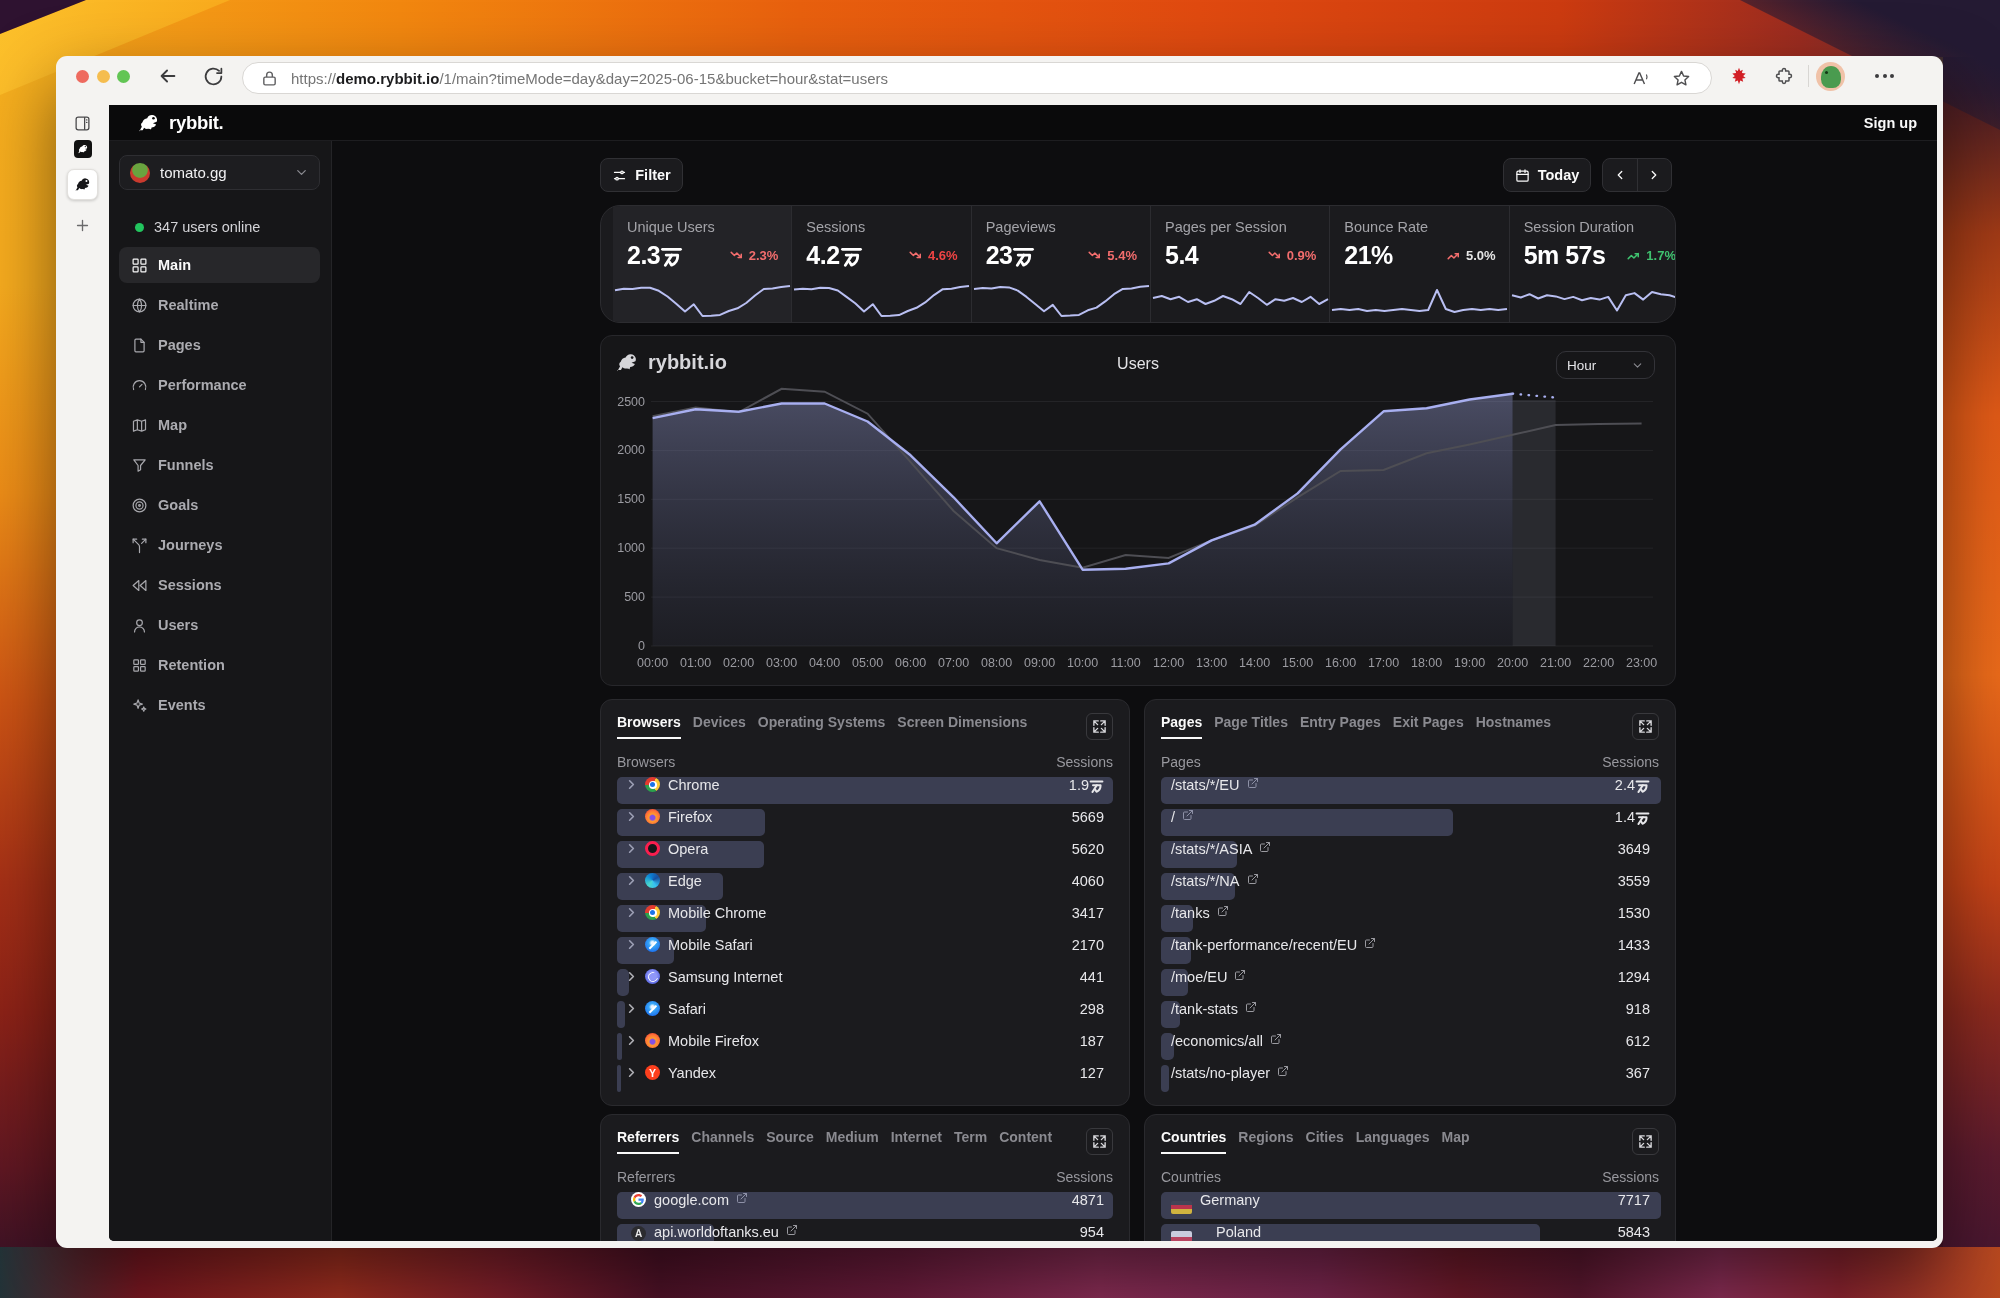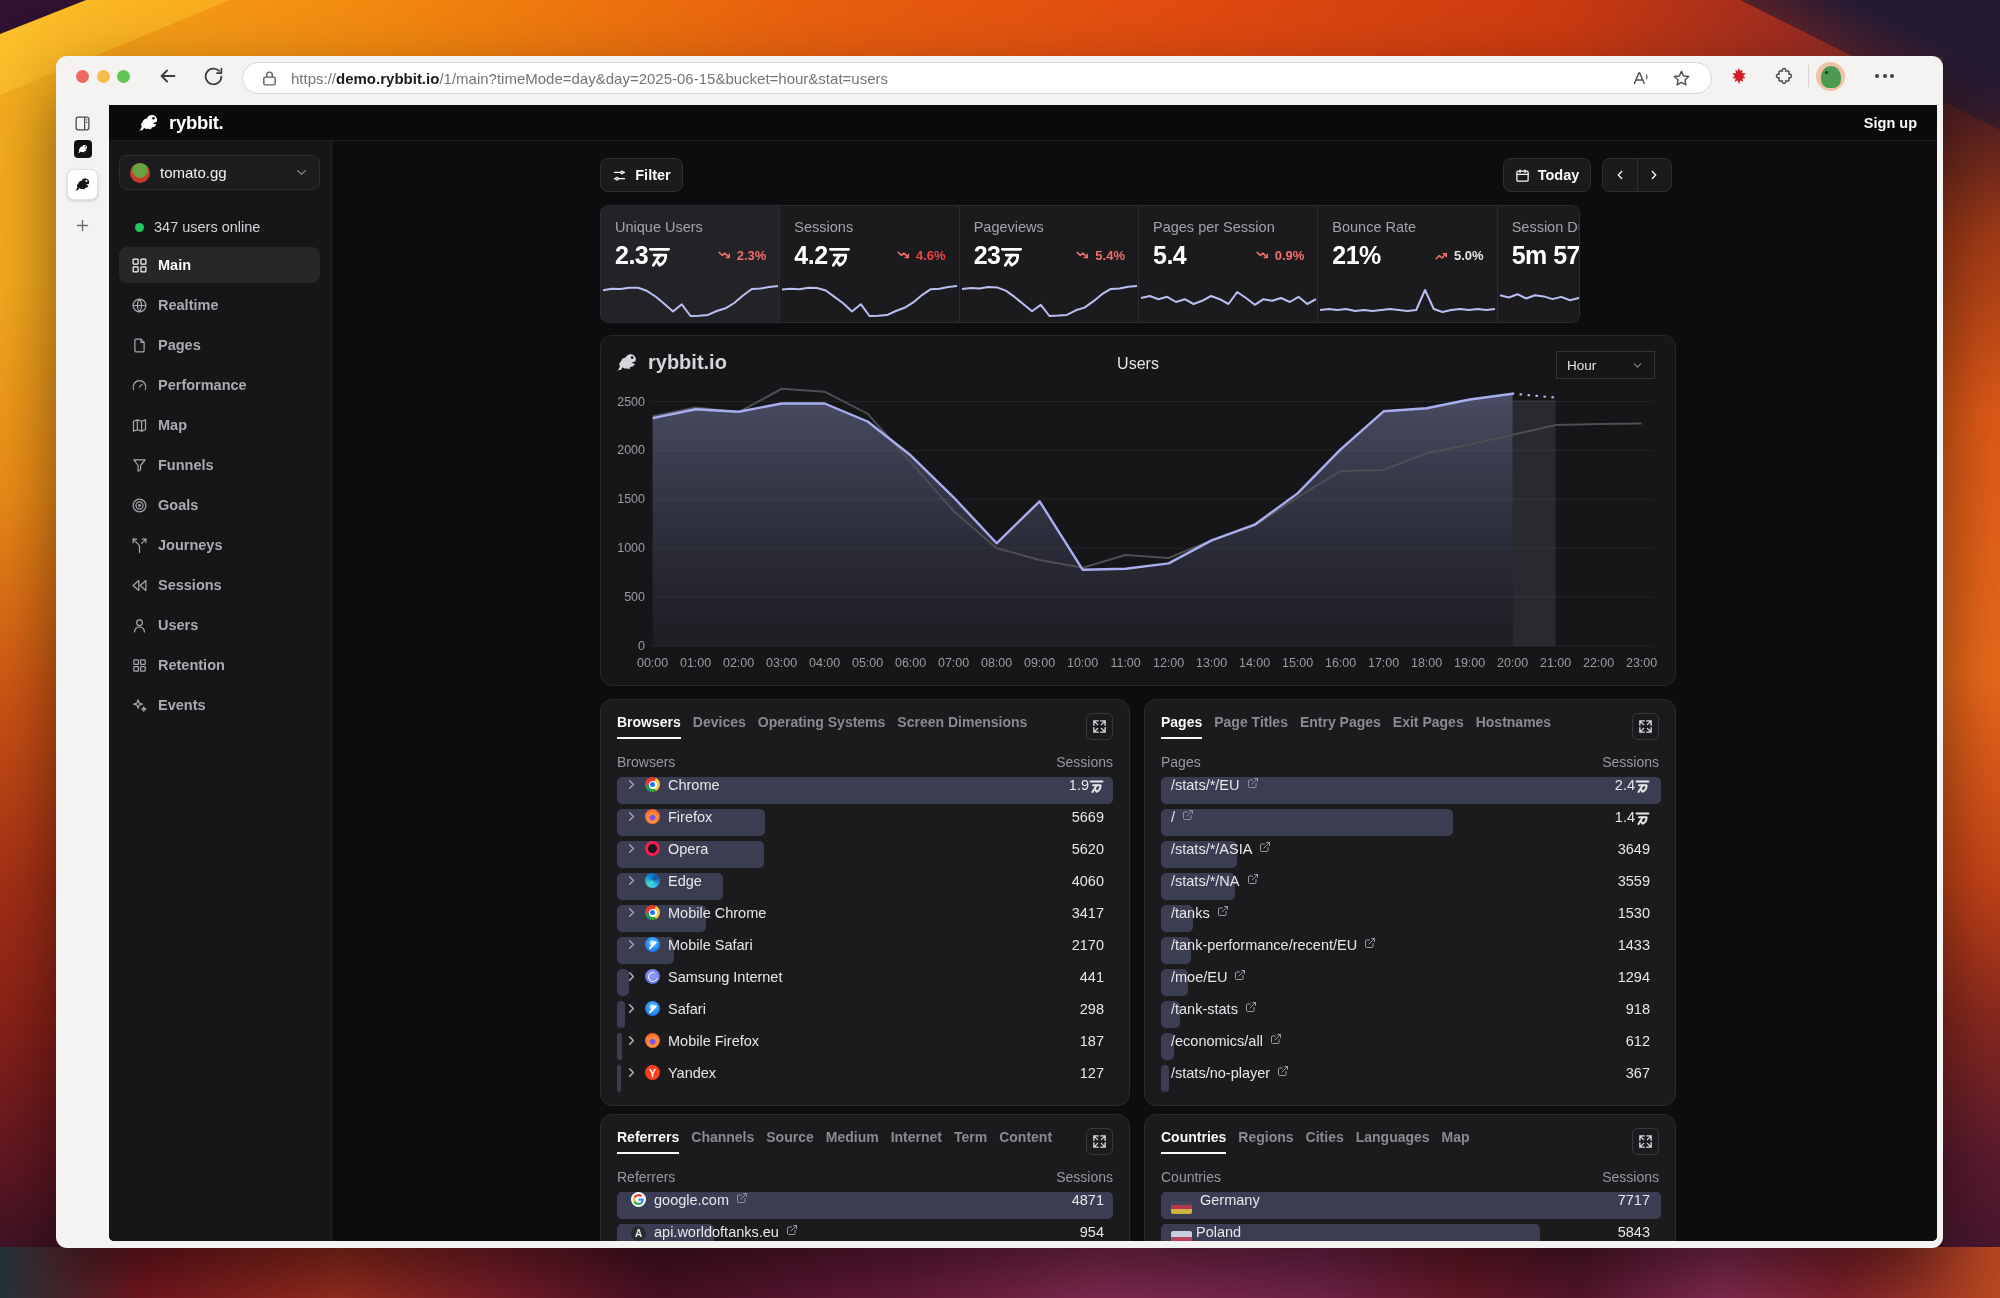--- a/index.html
+++ b/index.html
@@ -15,21 +15,21 @@
 .main { position:absolute; left:223px; top:36px; right:0; bottom:0; background:#0d0d0f; }
 .content { position:absolute; left:268px; top:0; width:1076px; height:1100px; }
 .selector { position:absolute; left:10px; top:14px; width:201px; height:35px; border:1px solid #2e2e32; background:#1d1d20; border-radius:8px; display:flex; align-items:center; padding:0 10px; }
 .online { position:absolute; left:26px; top:78px; display:flex; align-items:center; font-size:14.5px; color:#d4d4d8; }
 .nav { position:absolute; left:10px; top:106px; width:201px;font-weight:bold; }
 .nitem { height:36px; margin-bottom:4px; border-radius:8px; display:flex; align-items:center; padding:0 12px; font-size:14.5px; color:#ababb0; }
 .nitem svg { margin-right:10px; flex:none; }
 .nitem.active { background:#27272a; color:#fafafa; }
 .nitem.active svg { stroke:#fafafa; }
 .btn { position:absolute; height:34px; background:#1b1b1e; border:1px solid #303034; border-radius:8px; display:flex; align-items:center; justify-content:center; color:#fafafa; font-size:14.5px; font-weight:700; }
-.statpanel { position:absolute; left:0; top:64px; width:980px; height:118px; background:#1b1b1e; border:1px solid #2c2c30; border-radius:8px; display:flex; overflow:hidden; }
+.statpanel { position:absolute; left:0; top:64px; width:1076px; height:118px; background:#1b1b1e; border:1px solid #2c2c30; border-radius:20px; display:flex; overflow:hidden;padding-left:12px; }
 .scell { position:relative; width:179.33px; flex:none; padding:13px 0 0 14px; }
 .slabel { font-size:14.5px; color:#a3a3a8; }
 .svrow { display:flex; align-items:center; margin-top:6px; padding-right:13px; }
 .sval { font-size:25px; font-weight:700; color:#fff; letter-spacing:-0.5px; }
 .sdelta { margin-left:auto; display:flex; align-items:center; gap:4px; font-size:13px; font-weight:600; }
 .spark { position:absolute; left:0; bottom:2px; }
 .chartcard { position:absolute; left:0; top:194px; width:1076px; height:351px; background:#161618; border:1px solid #27272b; border-radius:12px; }
 .card { position:absolute; background:#1b1b1e; border:1px solid #2a2a2e; border-radius:12px; }
 .tabs { position:absolute; left:16px; top:14px; display:flex; gap:12px; font-size:14px; font-weight:600; color:#8a8a90; white-space:nowrap; }
 .tab.on { color:#fafafa; font-weight:700; border-bottom:2px solid #fafafa; padding-bottom:7px; }
@@ -384,21 +384,21 @@
         <div class="chartcard">
           <div class="wmark">
               <svg width="27" height="21" viewBox="0 0 32 24" fill="#d6d6da">
                 <path d="M4 22.5 7.2 16.5C5.8 15 5.8 12.6 8 11.2c.6-3 3-5 5.8-5.2 1-2.4 3.4-4 6.2-3.8 2.6.2 4.8 1.8 5.6 4.2.5 1.5.4 3-.2 4.2l-4.6 1.6 4 1.6c-1 2.2-3.2 3.6-5.6 3.6l-1.4 4.6c-.1.4-.5.7-.9.7h-3c-.6 0-1-.6-.8-1.2l.6-2c-1.4-.2-2.7-.8-3.7-1.8l-1.6 2.8c-.2.3-.5.5-.9.5H4z"></path>
                 <circle cx="21.5" cy="6.2" r="1.6" fill="#161618"></circle>
                 <ellipse cx="15" cy="24" rx="6" ry="5" fill="#161618"></ellipse>
               </svg>
               <span style="margin-left:7px">rybbit.io</span>
             </div>
           <div style="position:absolute;left:0;right:0;top:19px;text-align:center;font-size:16px;color:#e4e4e7">Users</div>
-          <div style="position:absolute;right:20px;top:15px;width:99px;height:28px;border:1px solid #333338;border-radius:0;display:flex;align-items:center;padding:0 10px;color:#e4e4e7;font-size:13.5px">Hour<svg style="margin-left:auto" width="13" height="13" viewBox="0 0 24 24" fill="none" stroke="#8a8a90" stroke-width="2" stroke-linecap="round" stroke-linejoin="round">
+          <div style="position:absolute;right:20px;top:15px;width:99px;height:28px;border:1px solid #333338;border-radius:10px;display:flex;align-items:center;padding:0 10px;color:#e4e4e7;font-size:13.5px">Hour<svg style="margin-left:auto" width="13" height="13" viewBox="0 0 24 24" fill="none" stroke="#8a8a90" stroke-width="2" stroke-linecap="round" stroke-linejoin="round">
                 <path d="M6 9l6 6 6-6"></path>
               </svg></div>
           <svg width="1076" height="351" viewBox="0 0 1076 351" style="position:absolute;left:0;top:0">
 <defs>
                 <linearGradient id="ag" x1="0" y1="0" x2="0" y2="1">
 <stop offset="0" stop-color="#9298cc" stop-opacity="0.42"></stop>
 <stop offset="1" stop-color="#5a5f88" stop-opacity="0.10"></stop>
                 </linearGradient>
               </defs>
 <line x1="50" y1="310.0" x2="1052" y2="310.0" stroke="#242427" stroke-width="1"></line>
@@ -783,20 +783,20 @@
                   </span></span>
                 <span class="lname" style="">Germany</span>
                 <span class="lval">7717</span>
               </div>
               <div class="lrow">
                 <span class="lbar" style="width:379px"></span>
                 <span style="margin-left:10px"><span class="flag">
                     <span style="background:#f5f5f5;height:6.5px"></span>
                     <span style="background:#da2333;height:6.5px"></span>
                   </span></span>
-                <span class="lname" style="margin-left:4px">Poland</span>
+                <span class="lname" style="margin-left:24px">Poland</span>
                 <span class="lval">5843</span>
               </div>
             </div>
         </div>
       </div>
     </div>
   </div>
 </div>
 </body></html>

